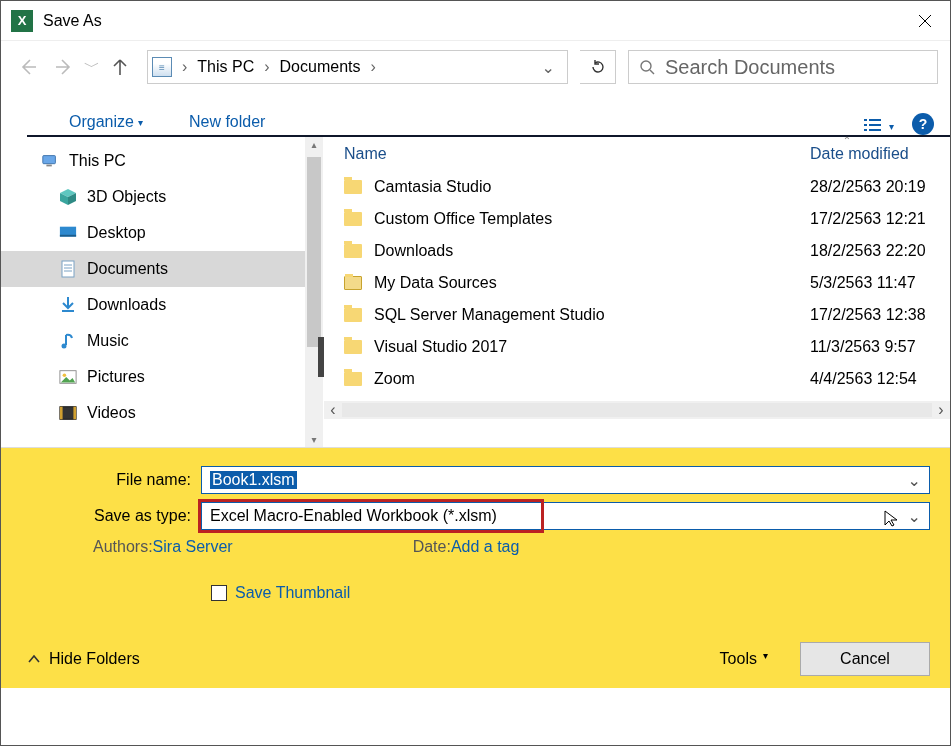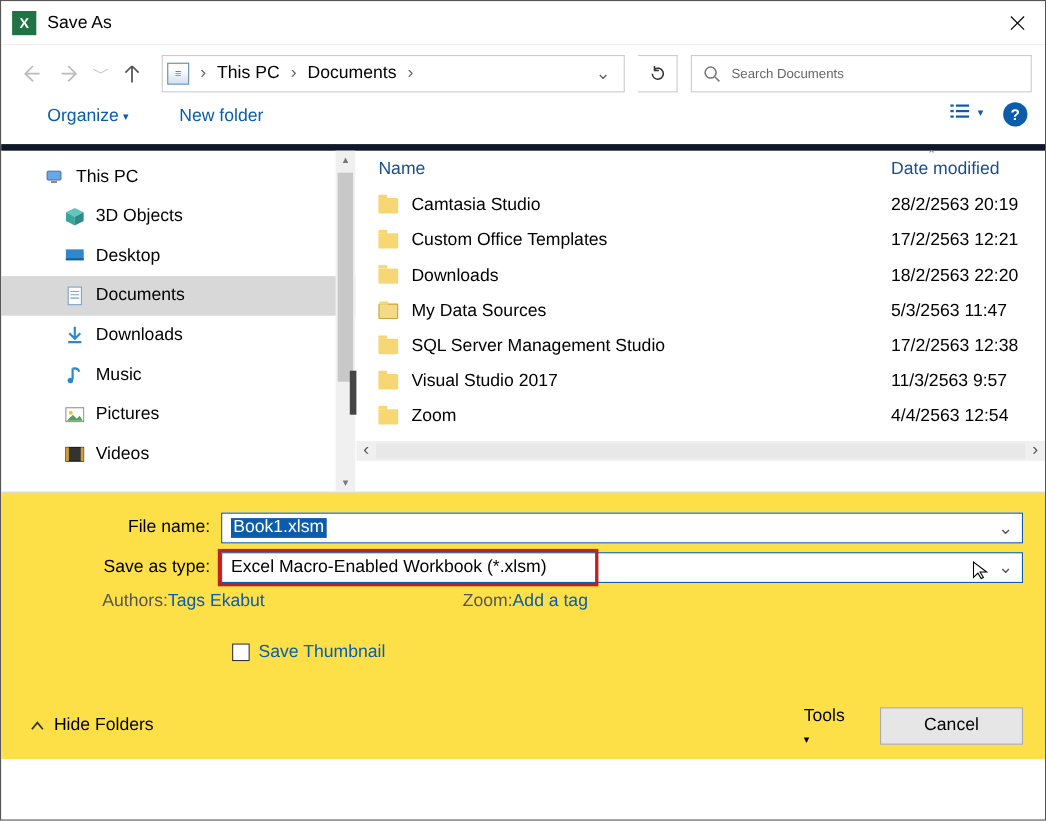--- a/index.html
+++ b/index.html
@@ -15,23 +15,23 @@
   .navrow { display: flex; align-items: center; height: 52px; padding: 0 12px; gap: 6px; }
   .nav-btn { width: 30px; height: 30px; display: flex; align-items: center; justify-content: center; color: #888; }
   .nav-btn.enabled { color: #333; }
   .addressbar { flex: 1; height: 34px; border: 1px solid #ccc; display: flex; align-items: center; padding: 0 4px; margin: 0 6px; }
   .addr-icon { width: 20px; height: 20px; border: 1px solid #5b8bb4; background: linear-gradient(#fff 30%, #cfe0f0); margin-right: 6px; display:flex; align-items:center; justify-content:center; }
   .addr-icon::after{content:"≡"; font-size:10px; color:#5b8bb4;}
   .crumb { padding: 0 6px; font-size: 16px; }
   .crumb-sep { color: #666; padding: 0 4px; }
   .addr-drop { margin-left: auto; padding: 0 8px; color: #666; }
   .refresh-btn { width: 36px; height: 34px; border: 1px solid #ccc; border-left: none; display: flex; align-items: center; justify-content: center; }
-  .searchbox { width: 310px; height: 34px; border: 1px solid #ccc; display: flex; align-items: center; padding: 0 10px; color: #666; gap: 10px; font-size: 12px; margin-left: 6px;}
-  
-  .toolbar { display: flex; align-items: flex-start; height: 44px; padding: 0 16px 0 36px; border-bottom: 6px solid #0f172a; }
+  .searchbox { width: 310px; height: 34px; border: 1px solid #ccc; display: flex; align-items: center; padding: 0 10px; color: #666; gap: 10px; font-size: 20px; margin-left: 6px;}
+  
+  .toolbar { display: flex; align-items: flex-end; height: 44px; padding: 0 16px 0 36px; border-bottom: 2px solid #0f172a; margin-left: 26px; }
   .tb-btn { color: #0b5cab; font-size: 16px; padding: 4px 6px; display: flex; align-items: center; gap: 4px; }
   .tb-spacer { flex: 1; }
   .view-btn { color: #0b5cab; display:flex; align-items:center; gap:4px; margin-right: 18px;}
   .help-btn { width: 22px; height: 22px; border-radius: 50%; background: #0b5cab; color: #fff; display: flex; align-items: center; justify-content: center; font-size: 14px; font-weight: bold; }
   
   .main { display: flex; height: 310px; }
   .tree { width: 322px; position: relative; padding-top: 6px; font-size: 16px; }
   .tree-scroll { position: absolute; right: 0; top: 0; bottom: 0; width: 18px; background: #f0f0f0; display:flex; flex-direction:column; align-items:center; justify-content:space-between; padding:2px 0;}
   .tree-scroll .thumb{ width:14px; background:#c8c8c8; position:absolute; top:20px; height:190px; left:2px;}
   .tree-item { display: flex; align-items: center; height: 36px; padding-left: 40px; gap: 10px; }
@@ -63,21 +63,21 @@
   .cursor-arrow{ position:absolute; right:28px; top:6px; pointer-events:none;}
   .meta-row { display: flex; align-items: center; margin-top: 8px; padding-left: 72px; font-size: 16px; }
   .meta-row .glabel{ color:#555;}
   .meta-row .gval{ color:#0b5cab;}
   .meta-row .sep{ width: 180px;}
   .thumbrow{ display:flex; align-items:center; padding-left:190px; margin-top:28px; font-size:16px; color:#0b5cab; gap:8px;}
   .checkbox{ width:16px; height:16px; border:1px solid #333; background:#fff;}
   .actionrow{ display:flex; align-items:center; margin-top: 40px; }
   .hide-folders{ display:flex; align-items:center; gap:8px; font-size:16px; padding-left: 6px;}
   .actionrow .spacer{flex:1;}
-  .tools{ font-size:16px; display:flex; align-items:flex-start; gap:6px; margin-right: 20px; flex-direction: column;}
+  .tools{ font-size:16px; display:flex; align-items:flex-start; gap:6px; margin-right: 20px;}
   .btn{ width:130px; height:34px; border:1px solid #aaa; background:#e6e6e6; font-size:16px; display:flex; align-items:center; justify-content:center; margin-left:12px;}
   .btn.primary{ border:1px solid #0b5cab;}
   .sort-caret{ width:100%; text-align:center; color:#888; font-size:10px; position:absolute; top:-2px; left:210px;}
 </style>
 </head>
 <body>
 
 <div class="titlebar">
   <div class="excel-icon"></div>
   <div class="titlebar-title">Save As</div>
@@ -309,23 +309,23 @@
         <span class="caret">⌄</span>
         <svg class="cursor-arrow" width="18" height="18" viewBox="0 0 18 18">
             <path d="M2 2 L2 16 L6 12 L9 17 L11 16 L8 11 L14 11 Z" fill="#fff" stroke="#000"></path>
           </svg>
       </div>
       <div class="type-highlight"></div>
     </div>
   </div>
   <div class="meta-row">
     <span class="glabel">Authors:</span>
-    <span class="gval">Tags Ekabut</span>
+    <span class="gval">Sira Server</span>
     <span class="sep"></span>
-    <span class="glabel">Zoom:</span>
+    <span class="glabel">Date:</span>
     <span class="gval">Add a tag</span>
   </div>
   <div class="thumbrow">
     <div class="checkbox"></div>
     <span>Save Thumbnail</span>
   </div>
   <div class="actionrow">
     <div class="hide-folders">
       <svg width="14" height="14" viewBox="0 0 14 14">
           <path d="M2 10 L7 4 L12 10" stroke="#333" stroke-width="1.6" fill="none"></path>

